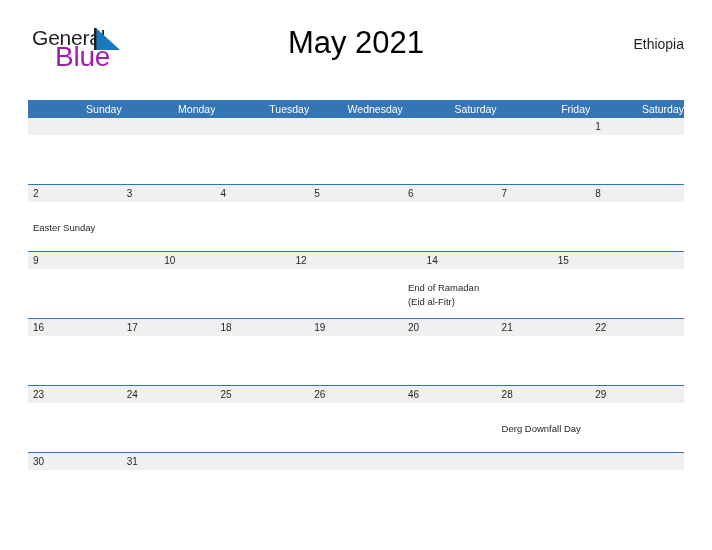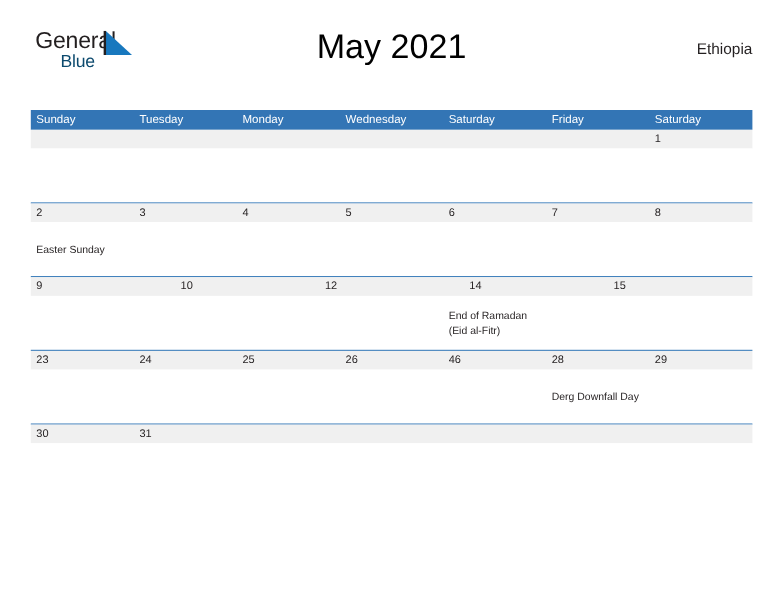--- a/index.html
+++ b/index.html
@@ -42,22 +42,22 @@
     font-size: 21px;
     color: #231f20;
     letter-spacing: -0.2px;
     line-height: 24px;
     white-space: nowrap;
   }
   .logo-blue {
     position: absolute;
     left: 23px;
     top: 19px;
-    font-size: 16px;
-    color: #0c4a6e;
+    font-size: 28px;
+    color: #a21caf;
     letter-spacing: -0.2px;
     line-height: 24px;
     white-space: nowrap;
   }
   .logo-tri {
     position: absolute;
     left: 62px;
     top: 2px;
     width: 26px;
     height: 22px;
@@ -93,20 +93,21 @@
     position: absolute;
     left: 28px;
     top: 78px;
     width: 656px;
   }
 
   .weekday-row {
     display: flex;
     background: #3375b5;
     height: 18px;
+    text-align: right;
   }
   .weekday-cell {
     flex: 1 1 0;
     color: #ffffff;
     font-size: 10.5px;
     line-height: 18px;
     padding-left: 5px;
     box-sizing: border-box;
     white-space: nowrap;
     overflow: hidden;
@@ -168,22 +169,22 @@
     </div>
 
     <h1 class="cal-title">May 2021</h1>
 
     <div class="cal-country">Ethiopia</div>
   </div>
 
   <div class="calendar">
     <div class="weekday-row" id="weekday-row">
         <div class="weekday-cell">Sunday</div>
+        <div class="weekday-cell">Monday</div>
         <div class="weekday-cell">Tuesday</div>
-        <div class="weekday-cell">Monday</div>
         <div class="weekday-cell">Wednesday</div>
         <div class="weekday-cell">Saturday</div>
         <div class="weekday-cell">Friday</div>
         <div class="weekday-cell">Saturday</div>
       </div>
     <div id="weeks-container">
         <div class="week-row first">
           <div class="week-numbers">
             <div class="daynum-cell"></div>
             <div class="daynum-cell"></div>
@@ -241,20 +242,40 @@
             <div class="event-cell">
               <div class="event-line">End of Ramadan</div>
               <div class="event-line">(Eid al-Fitr)</div>
             </div>
             <div class="event-cell"></div>
             <div class="event-cell"></div>
           </div>
         </div>
         <div class="week-row">
           <div class="week-numbers">
+            <div class="daynum-cell">16</div>
+            <div class="daynum-cell">17</div>
+            <div class="daynum-cell">18</div>
+            <div class="daynum-cell">19</div>
+            <div class="daynum-cell">20</div>
+            <div class="daynum-cell">21</div>
+            <div class="daynum-cell">22</div>
+          </div>
+          <div class="week-events">
+            <div class="event-cell"></div>
+            <div class="event-cell"></div>
+            <div class="event-cell"></div>
+            <div class="event-cell"></div>
+            <div class="event-cell"></div>
+            <div class="event-cell"></div>
+            <div class="event-cell"></div>
+          </div>
+        </div>
+        <div class="week-row">
+          <div class="week-numbers">
             <div class="daynum-cell">23</div>
             <div class="daynum-cell">24</div>
             <div class="daynum-cell">25</div>
             <div class="daynum-cell">26</div>
             <div class="daynum-cell">46</div>
             <div class="daynum-cell">28</div>
             <div class="daynum-cell">29</div>
           </div>
           <div class="week-events">
             <div class="event-cell"></div>

